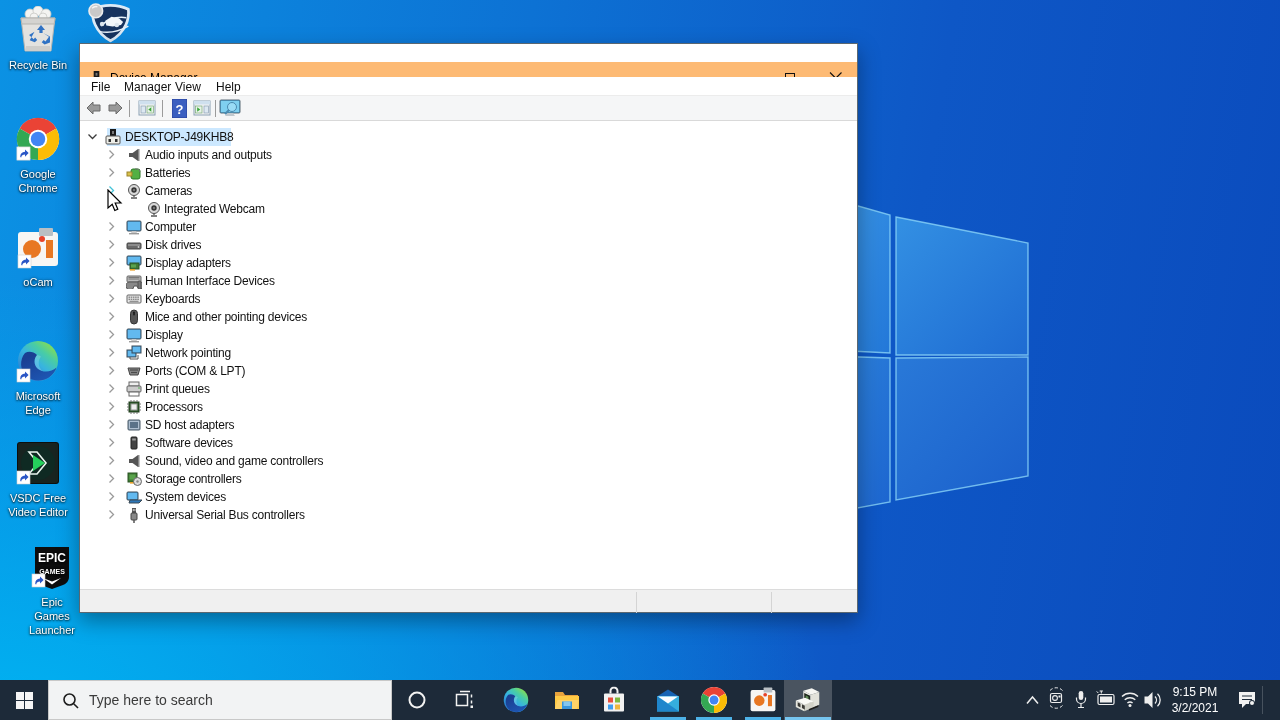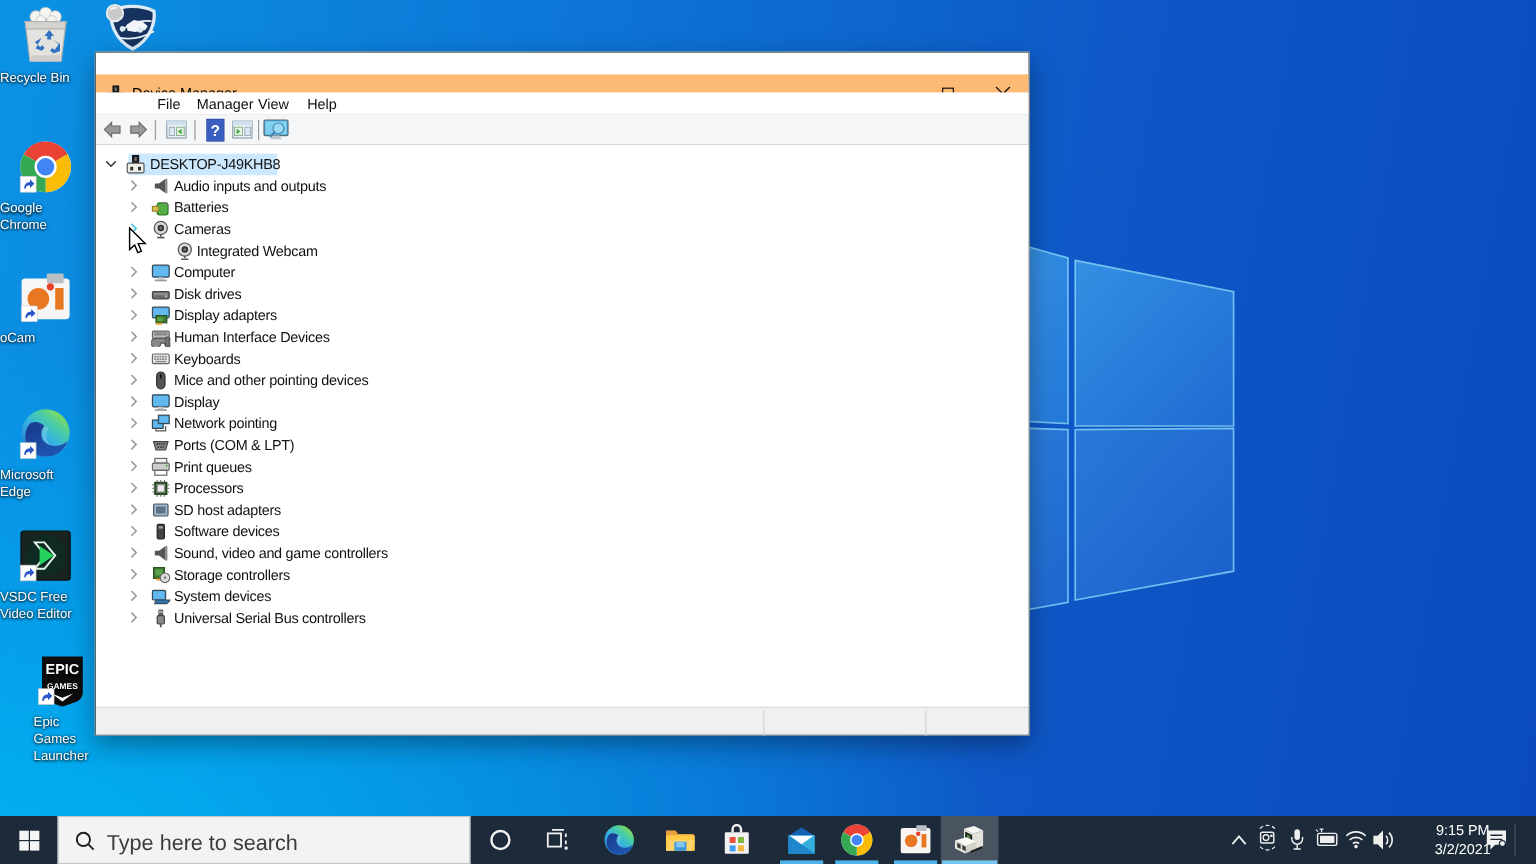--- a/index.html
+++ b/index.html
@@ -2,46 +2,46 @@
 <html><head>
 <meta charset="utf-8">
 <style>
   * { margin:0; padding:0; box-sizing:border-box; }
   html,body { width:1280px; height:720px; overflow:hidden; font-family:"Liberation Sans", sans-serif; }
   #desk { position:absolute; left:0; top:0; width:1280px; height:720px;
     background:
       radial-gradient(95% 90% at 0% 100%, rgba(0,180,242,.95) 0%, rgba(0,168,238,.5) 38%, rgba(0,150,230,0) 68%),
       linear-gradient(100deg, #0b92e4 0%, #0d72d4 38%, #0e57c6 68%, #0a4abc 100%);
   }
-  .dicon { position:absolute; width:76px; color:#fff; font-size:11px; line-height:14px;
+  .dicon { position:absolute; width:76px; text-align:center; color:#fff; font-size:11px; line-height:14px;
     text-shadow:0 1px 2px rgba(0,0,0,.85), 0 0 3px rgba(0,0,0,.6); }
   .dicon svg { display:block; margin:0 auto 6px auto; }
   #win { position:absolute; left:79px; top:43px; width:779px; height:570px; background:#fff; border:1px solid #5b6770; box-shadow:0 8px 20px rgba(0,0,0,.35); }
   #titlebar { position:absolute; left:0; top:18px; width:100%; height:33px; background:#fdba74; }
   #title-text { position:absolute; left:30px; top:9px; font-size:12px; color:#000; }
   .capbtn { position:absolute; top:0; width:46px; height:32px; text-align:center; color:#111; }
   #menubar { position:absolute; left:0; top:33px; width:100%; height:19px; background:#fff; font-size:12px; color:#111; border-bottom:1px solid #ececec; }
-  .menu { position:absolute; top:3px;margin-left:40px; }
+  .menu { position:absolute; top:3px; }
   #toolbar { position:absolute; left:0; top:52px; width:100%; height:25px; background:#f5f6f7; border-bottom:1px solid #d9d9d9; }
   .tsep { position:absolute; top:4px; width:1px; height:17px; background:#9b9b9b; }
   #content { position:absolute; left:0; top:77px; width:777px; height:468px; background:#fff; }
   #statusbar { position:absolute; left:0; top:545px; width:777px; height:23px; background:#f0f0f0; border-top:1px solid #dcdcdc; }
   .ssep { position:absolute; top:2px; width:1px; height:21px; background:#d4d4d4; }
   .row { position:absolute; left:0; height:18px; font-size:12px; letter-spacing:-0.22px; color:#111; white-space:nowrap; }
   .row .txt { position:absolute; top:2px; }
   .row svg.icon { position:absolute; top:1px; }
   .chev { position:absolute; top:4px; }
   #taskbar { position:absolute; left:0; top:680px; width:1280px; height:40px; background:#1d2a39; }
   #search { position:absolute; left:48px; top:680px; width:344px; height:40px; background:#f2f3f4; border:1px solid #c8c8c8; }
-  #search span { position:absolute; left:40px; top:11px; font-size:18px; color:#3b3b3b; }
+  #search span { position:absolute; left:40px; top:11px; font-size:14px; color:#3b3b3b; }
   .tbi { position:absolute; top:680px; width:48px; height:40px; }
   .tbi svg { position:absolute; left:50%; top:50%; transform:translate(-50%,-50%); }
   .uline { position:absolute; top:717px; height:3px; background:#4db2e8; }
   .trayicon { position:absolute; top:680px; height:40px; }
-  #clock { position:absolute; left:1164px; top:684px; width:62px; text-align:center; font-size:12px; line-height:16px; color:#fff;margin-left:24px; }
+  #clock { position:absolute; left:1164px; top:684px; width:62px; text-align:center; font-size:12px; line-height:16px; color:#fff; }
 </style>
 </head>
 <body>
 <div id="desk">
 
   <svg width="1280" height="720" style="position:absolute;left:0;top:0">
     <defs>
       <linearGradient id="ptl" x1="0" y1="0" x2="1" y2="1">
           <stop offset="0" stop-color="#3d9ae8"></stop>
           <stop offset="1" stop-color="#2277d8"></stop>

